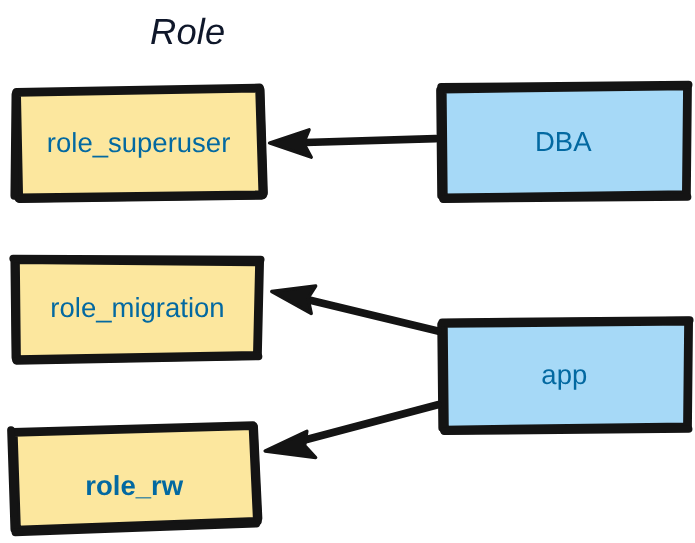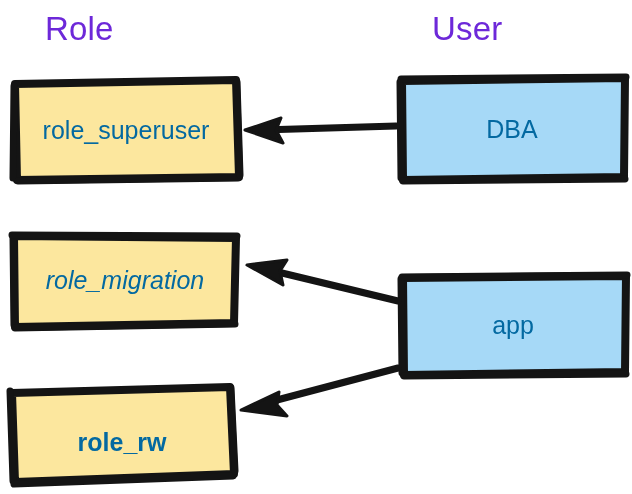--- a/index.html
+++ b/index.html
@@ -11,24 +11,25 @@
     position: relative;
     width: 632px;
     height: 494px;
     background: #ffffff;
     overflow: hidden;
     font-family: "Liberation Sans", sans-serif;
   }
   .col-header {
     position: absolute;
     font-size: 33px;
-    color: #6d28d9;
+    color: #0f172a;
     letter-spacing: 0.2px;
     white-space: nowrap;
-    text-align: left;
+    text-align: right;
+    font-style: italic;
   }
   #header-role  { left: 45px;  top: 10px; width: 160px; }
   #header-user  { left: 432px; top: 10px; width: 160px; }
 
   .node {
     position: absolute;
     box-sizing: border-box;
   }
   .node svg {
     position: absolute;
@@ -45,45 +46,44 @@
     display: flex;
     align-items: center;
     justify-content: center;
     font-size: 25px;
     color: #0369a1;
     white-space: nowrap;
     pointer-events: none;
   }
 
   #node-role-superuser { left: 8px;   top: 74px;  width: 236px; height: 112px; }
-  #node-role-migration { left: 7px;   top: 227px; width: 236px; height: 106px; font-style: italic; }
+  #node-role-migration { left: 7px;   top: 227px; width: 236px; height: 106px; }
   #node-role-rw        { left: 5px;   top: 381px; width: 234px; height: 110px; font-weight: bold; }
   #node-dba            { left: 394px; top: 72px;  width: 236px; height: 114px; }
-  #node-app            { left: 395px; top: 268px; width: 236px; height: 114px; }
+  #node-app            { left: 395px; top: 284px; width: 236px; height: 114px; }
 
   #node-role-superuser .node-label { padding-right: 2px; }
   #node-role-rw .node-label { transform: translateY(6px); }
 
   #edges {
     position: absolute;
     left: 0; top: 0;
     width: 632px;
     height: 494px;
     overflow: visible;
     pointer-events: none;
   }
 </style>
 </head>
 <body>
 
 <div id="canvas">
 
   <div class="col-header" id="header-role">Role</div>
 
-  <div class="col-header" id="header-user">User</div>
 
   <div class="node" id="node-role-superuser">
     <svg viewBox="0 0 236 112" preserveAspectRatio="none">
       <path d="M7,10 L228,6 L231,103 L9,106 Z" fill="#fce79e" stroke="#141414" stroke-width="8" stroke-linejoin="round" stroke-linecap="round"></path>
       <path d="M6,12 L5,104" fill="none" stroke="#141414" stroke-width="7" stroke-linecap="round"></path>
       <path d="M10,107 L230,104" fill="none" stroke="#141414" stroke-width="7" stroke-linecap="round"></path>
       <path d="M229,8 L232,101" fill="none" stroke="#141414" stroke-width="7" stroke-linecap="round"></path>
     </svg>
     <div class="node-label">role_superuser</div>
   </div>

